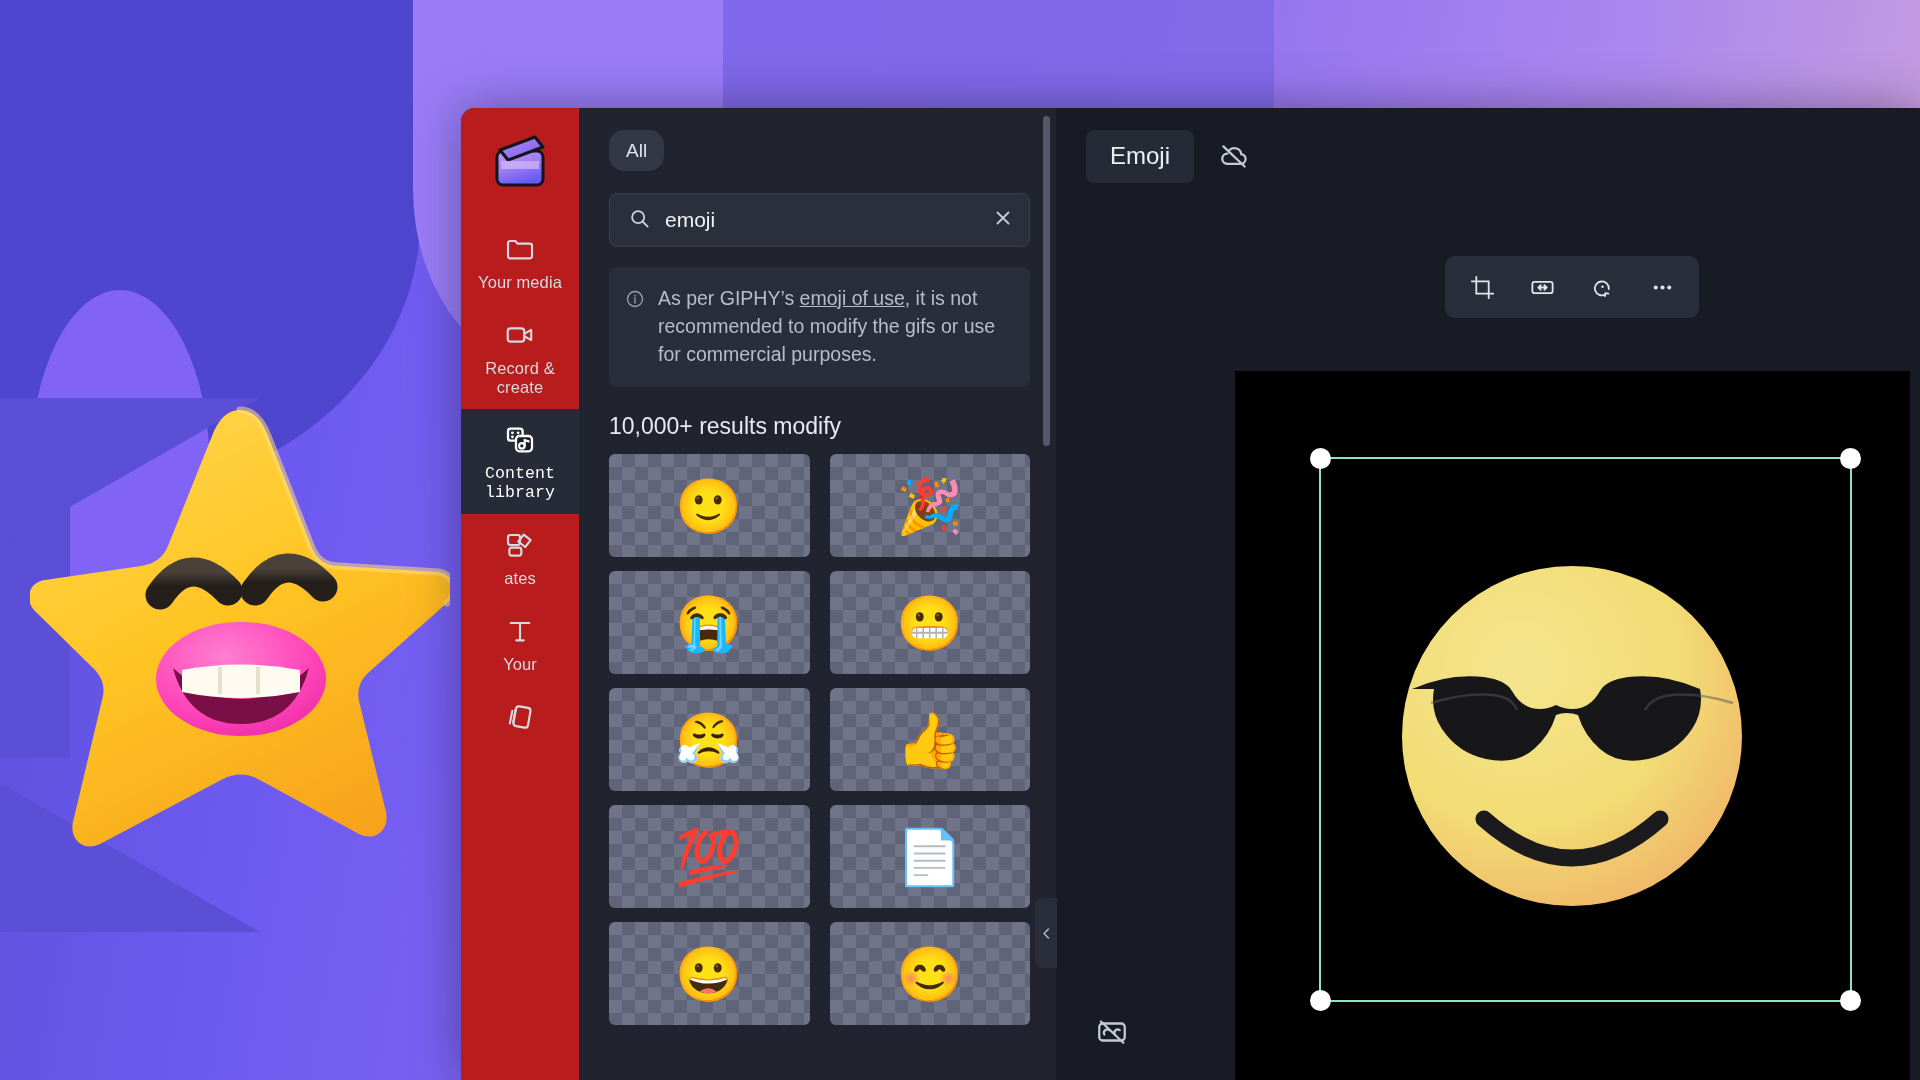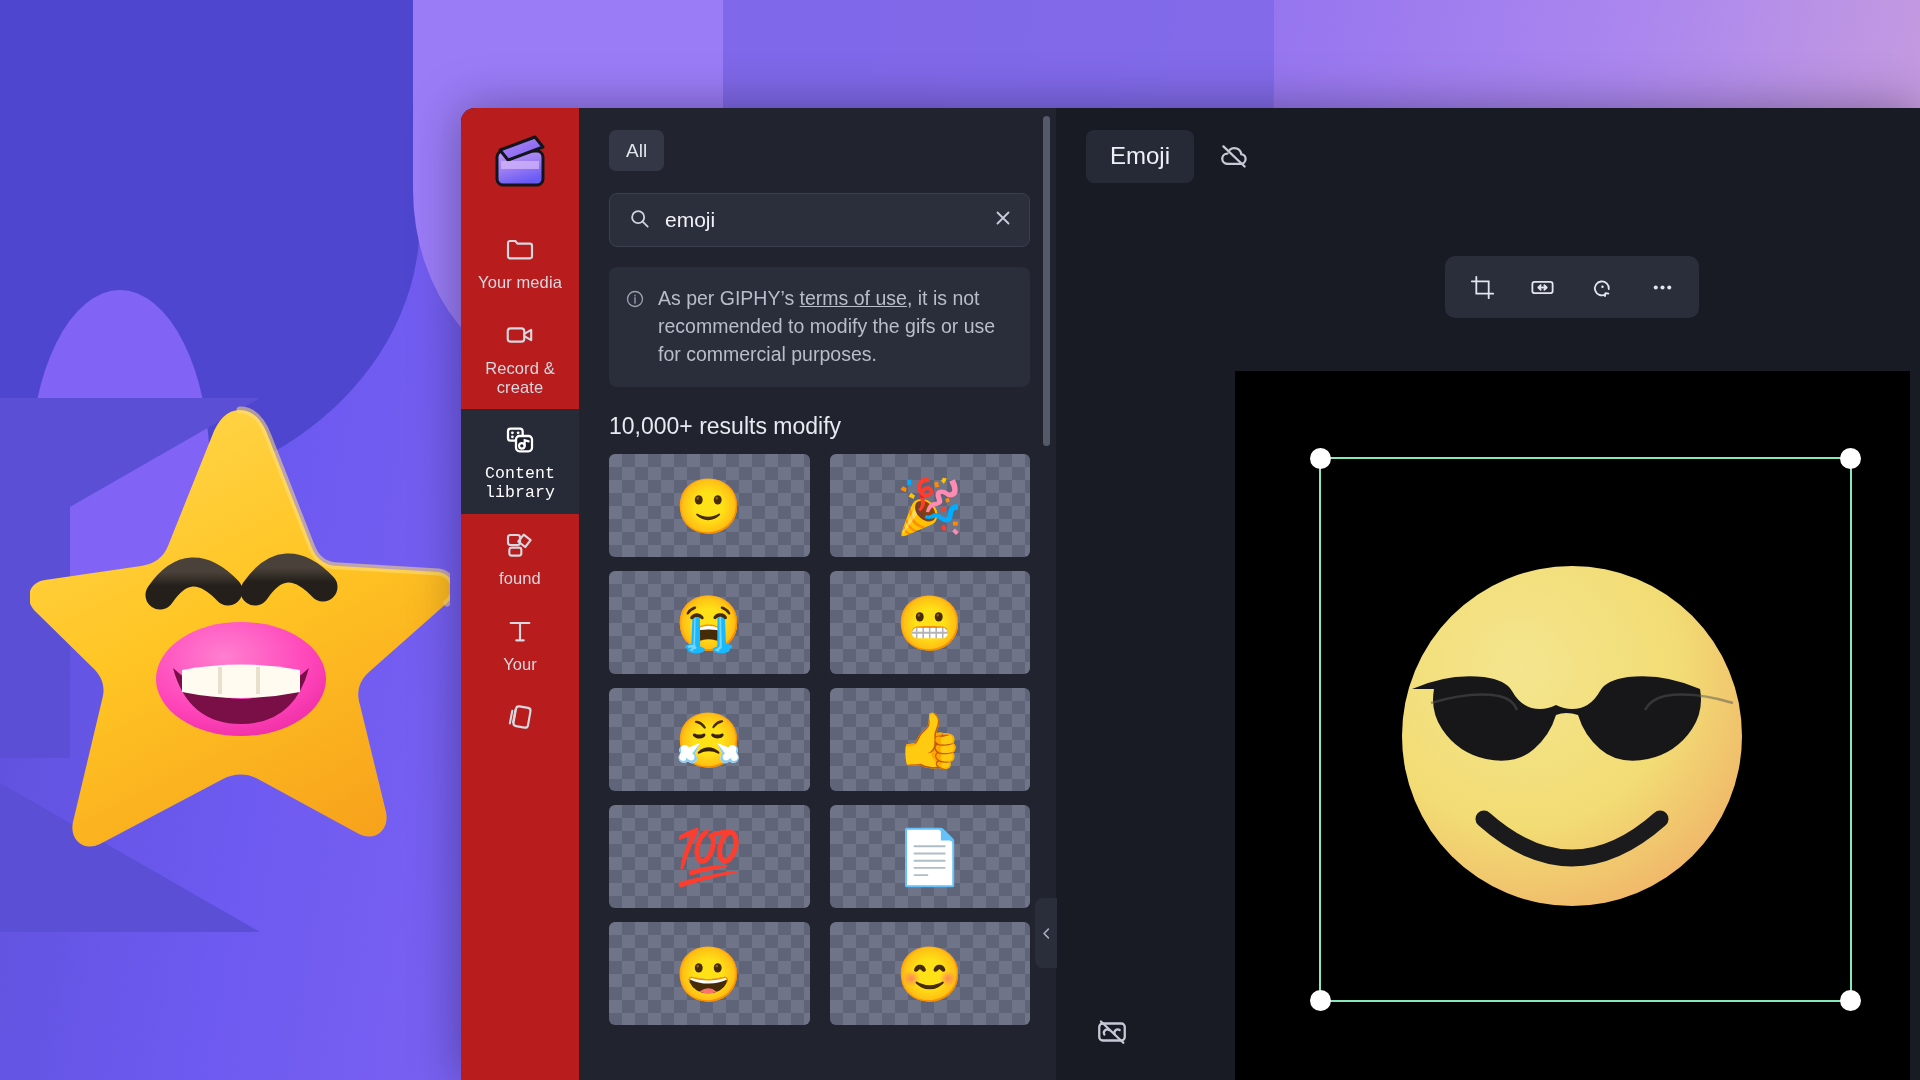--- a/index.html
+++ b/index.html
@@ -98,21 +98,21 @@
   
   #library {
     width: 477px; flex: 0 0 477px;
     background: #21242f;
     position: relative;
     display: flex; flex-direction: column;
     padding: 22px 0 0 0;
   }
   .chips { display: flex; gap: 12px; padding: 0 26px 0 30px; align-items: center; }
   .chip {
-    height: 41px; border-radius: 7px; display: flex; align-items: center;
+    height: 41px; border-radius: 15px; display: flex; align-items: center;
     padding: 0 17px; font-size: 19px; color: #e2e4ec; cursor: pointer;
     background: #343846; white-space: nowrap;
   }
   .chip.primary { background: #6654f0; color: #fff; gap: 14px; padding-right: 14px; }
   .chip .x { font-size: 21px; line-height: 1; opacity: .95; }
 
   .searchbar {
     margin: 22px 26px 0 30px;
     height: 54px; background: #2b2f3c; border: 1px solid #3a3f4e;
     border-radius: 8px; display: flex; align-items: center;
@@ -362,21 +362,21 @@
     </div>
 
     <div class="rail-item">
       <span class="ri-icon">
         <svg width="32" height="32" viewBox="0 0 24 24" fill="none" stroke="#d6d9e2" stroke-width="1.6">
           <rect x="3" y="4.5" width="9" height="7.5" rx="1.8"></rect>
           <path d="M14.8 4.2 20 8.3l-4.1 5.2-5.2-4.1z" stroke-linejoin="round"></path>
           <rect x="4" y="14" width="9" height="6" rx="1.8"></rect>
         </svg>
       </span>
-      <span class="ri-label">found</span>
+      <span class="ri-label">ates</span>
     </div>
 
     <div class="rail-item">
       <span class="ri-icon">
         <svg width="32" height="32" viewBox="0 0 24 24" fill="none" stroke="#d6d9e2" stroke-width="1.6">
           <path d="M5 6h14M12 6v13M9.2 19h5.6" stroke-linecap="round"></path>
         </svg>
       </span>
       <span class="ri-label">Your</span>
     </div>
@@ -419,21 +419,21 @@
     </div>
 
     <div class="notice">
       <span style="flex:0 0 auto;padding-top:4px">
         <svg width="20" height="20" viewBox="0 0 24 24" fill="none" stroke="#9ba0af" stroke-width="1.6">
           <circle cx="12" cy="12" r="9"></circle>
             <path d="M12 10.5v6.5M12 7.4v.9" stroke-linecap="round"></path>
         </svg>
       </span>
       <span>
-        <span>As per GIPHY’s </span><a href="#">terms of use</a><span>, it is not recommended to modify the gifs or use for commercial purposes.</span>
+        <span>As per GIPHY’s </span><a href="#">emoji of use</a><span>, it is not recommended to modify the gifs or use for commercial purposes.</span>
       </span>
     </div>
 
     <div class="results-count">10,000+ results modify</div>
 
     <div class="grid" id="tile-grid">
         <div class="tile">
           <span class="emo">🙂</span>
         </div>
         <div class="tile">

